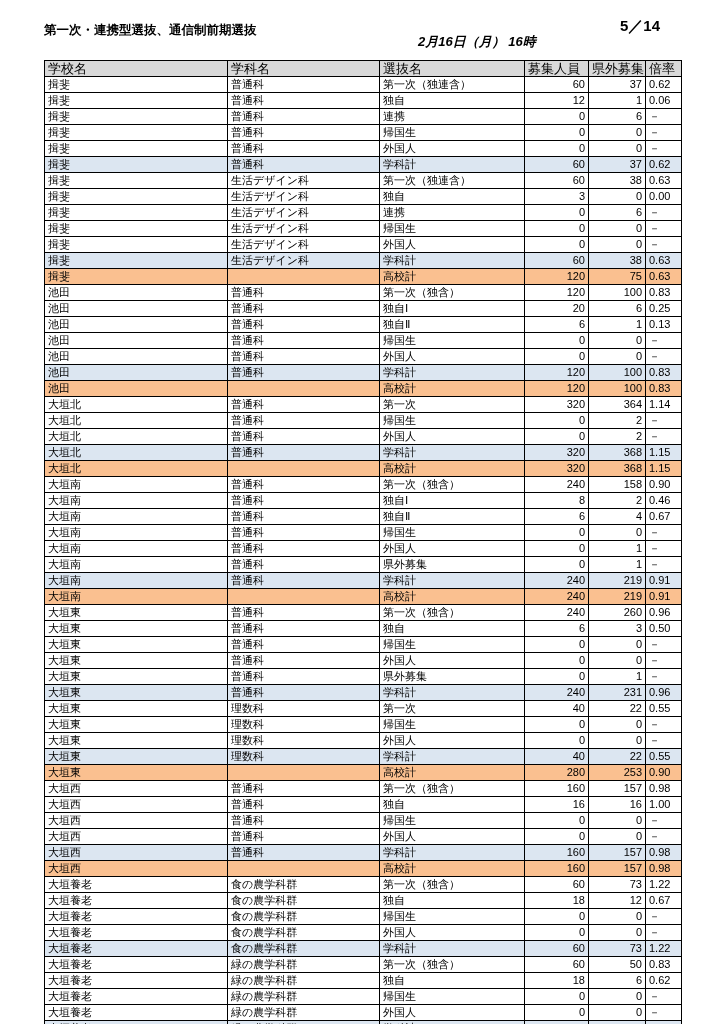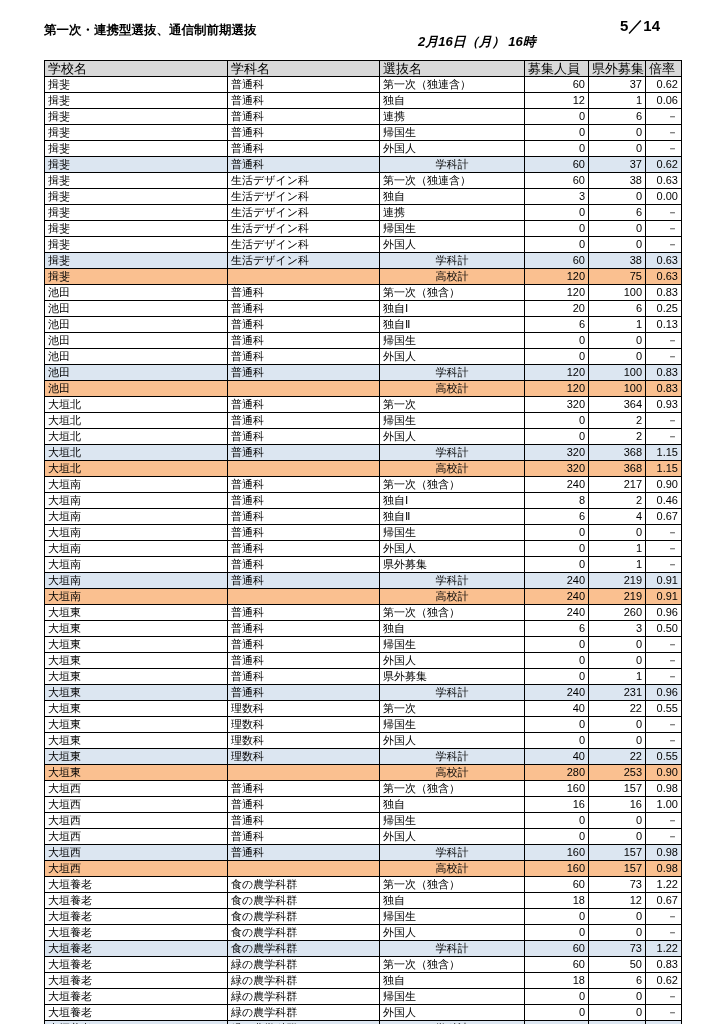--- a/index.html
+++ b/index.html
@@ -92,24 +92,24 @@
   table.grid thead th {
     background: #d9d9d9;
     text-align: left;
     font-weight: normal;
     font-size: 13px;
   }
   td.num, th.num {
     text-align: right;
   }
   td.ratio {
-    text-align: right;
+    text-align: left;
   }
   td.sel-total {
-    text-align: center;
+    text-align: left;
   }
   tr.sub-total td {
     background: #dce6f1;
   }
   tr.school-total td {
     background: #fac090;
   }
   
 </style>
 </head>
@@ -303,21 +303,21 @@
             <td class="num">120</td>
             <td class="num">100</td>
             <td class="ratio">0.83</td>
           </tr>
           <tr>
             <td>大垣北</td>
             <td>普通科</td>
             <td>第一次</td>
             <td class="num">320</td>
             <td class="num">364</td>
-            <td class="ratio">0.93</td>
+            <td class="ratio">1.14</td>
           </tr>
           <tr>
             <td>大垣北</td>
             <td>普通科</td>
             <td>帰国生</td>
             <td class="num">0</td>
             <td class="num">2</td>
             <td class="ratio">－</td>
           </tr>
           <tr>
@@ -342,21 +342,21 @@
             <td class="sel-total">高校計</td>
             <td class="num">320</td>
             <td class="num">368</td>
             <td class="ratio">1.15</td>
           </tr>
           <tr>
             <td>大垣南</td>
             <td>普通科</td>
             <td>第一次（独含）</td>
             <td class="num">240</td>
-            <td class="num">217</td>
+            <td class="num">158</td>
             <td class="ratio">0.90</td>
           </tr>
           <tr>
             <td>大垣南</td>
             <td>普通科</td>
             <td>独自Ⅰ</td>
             <td class="num">8</td>
             <td class="num">2</td>
             <td class="ratio">0.46</td>
           </tr>

